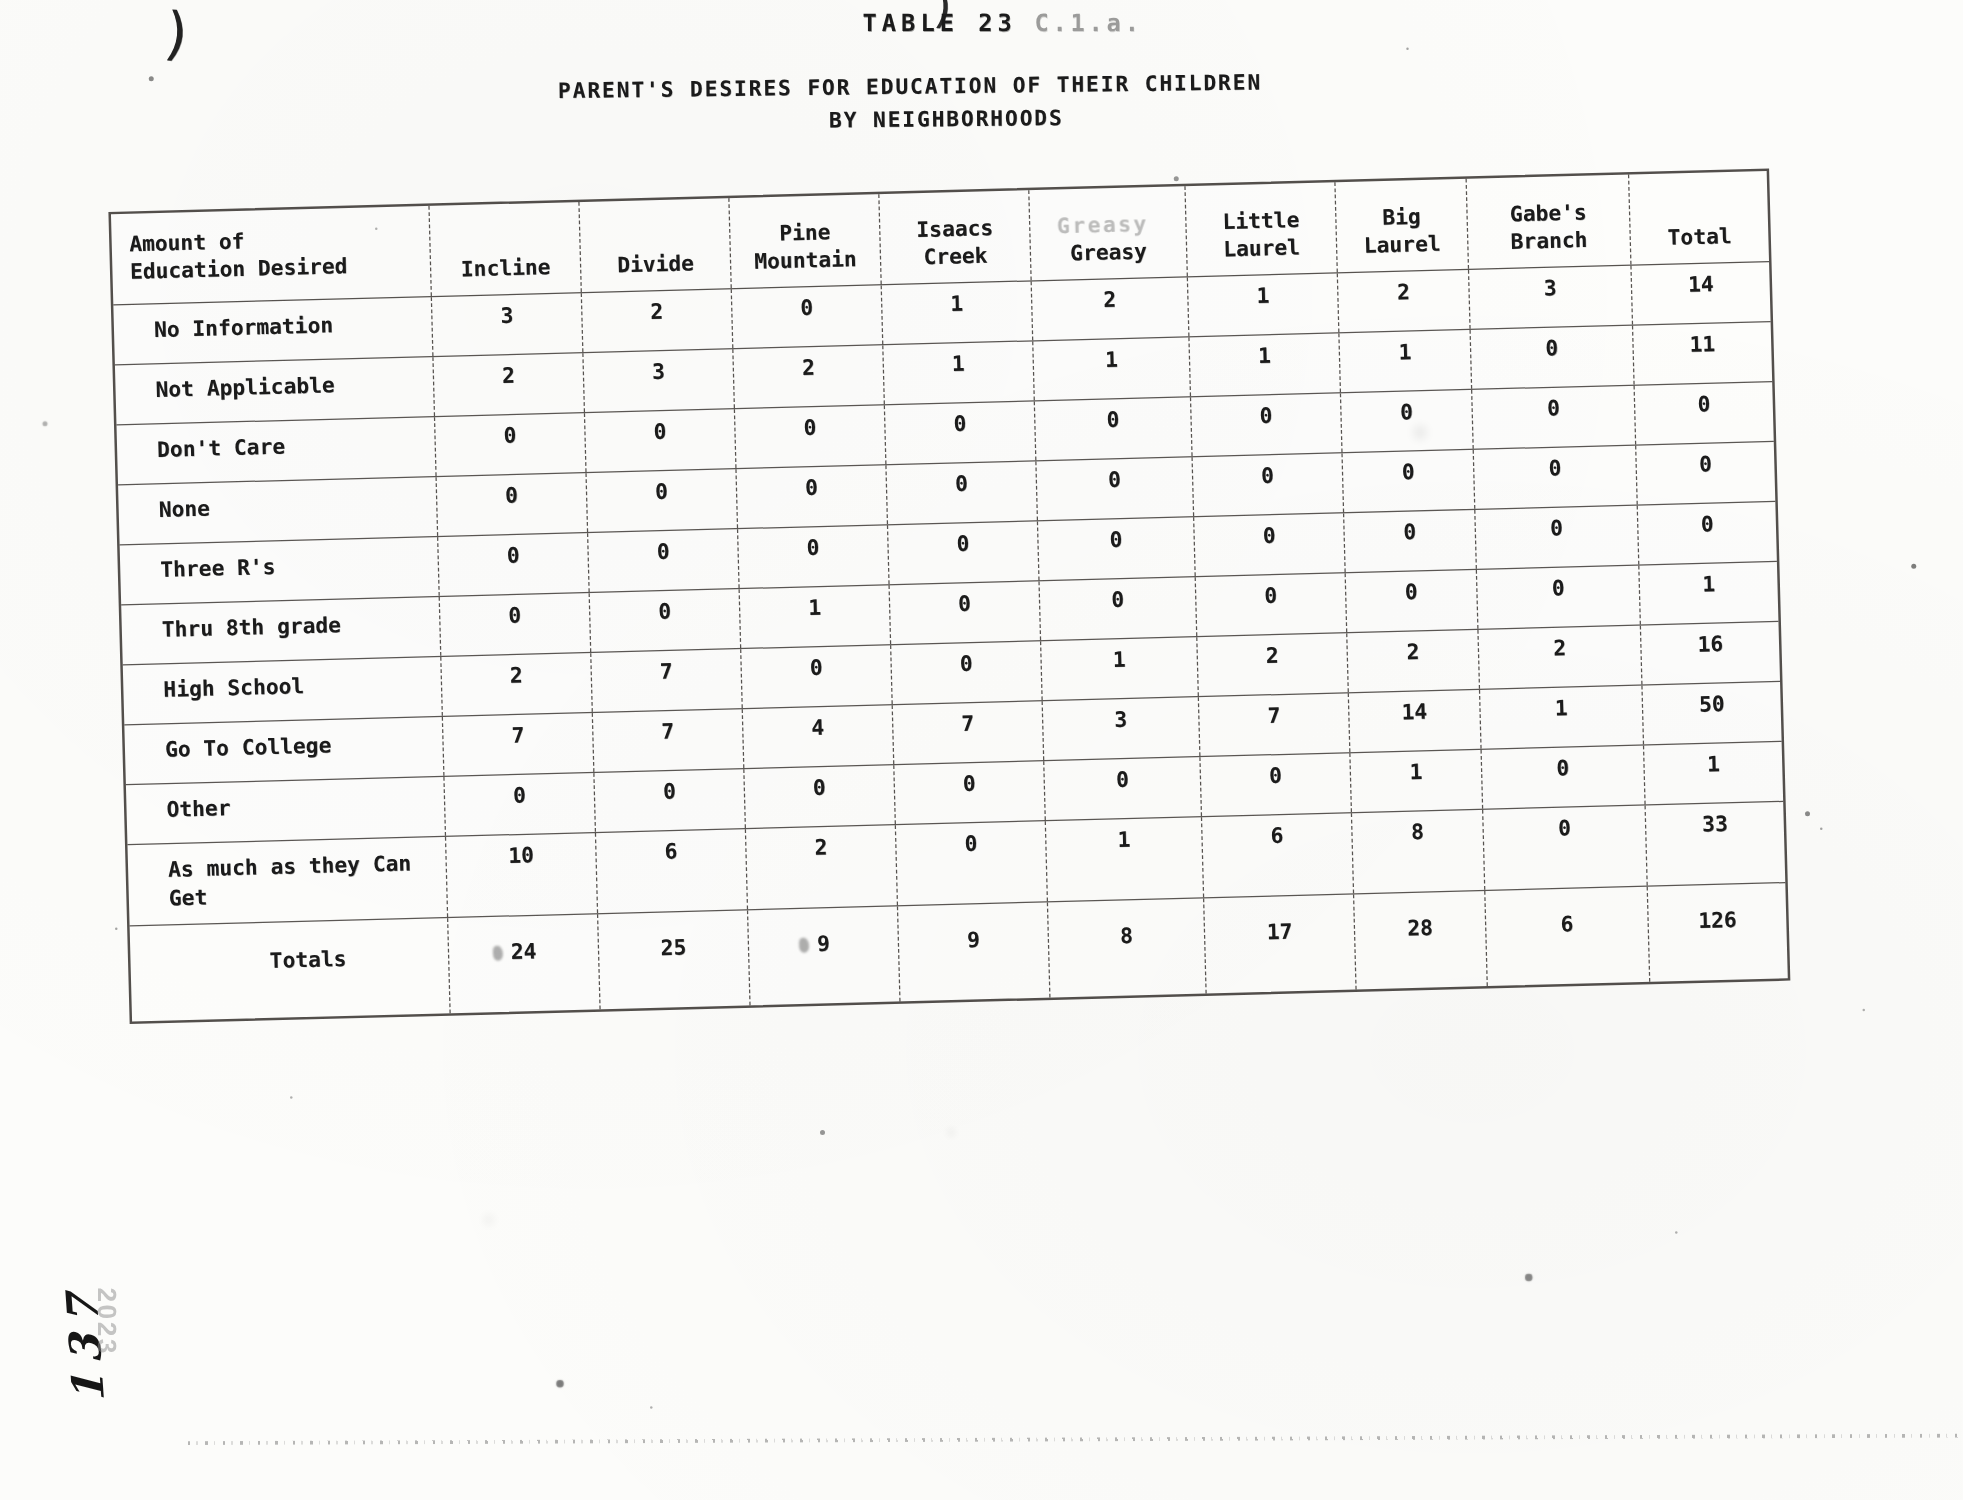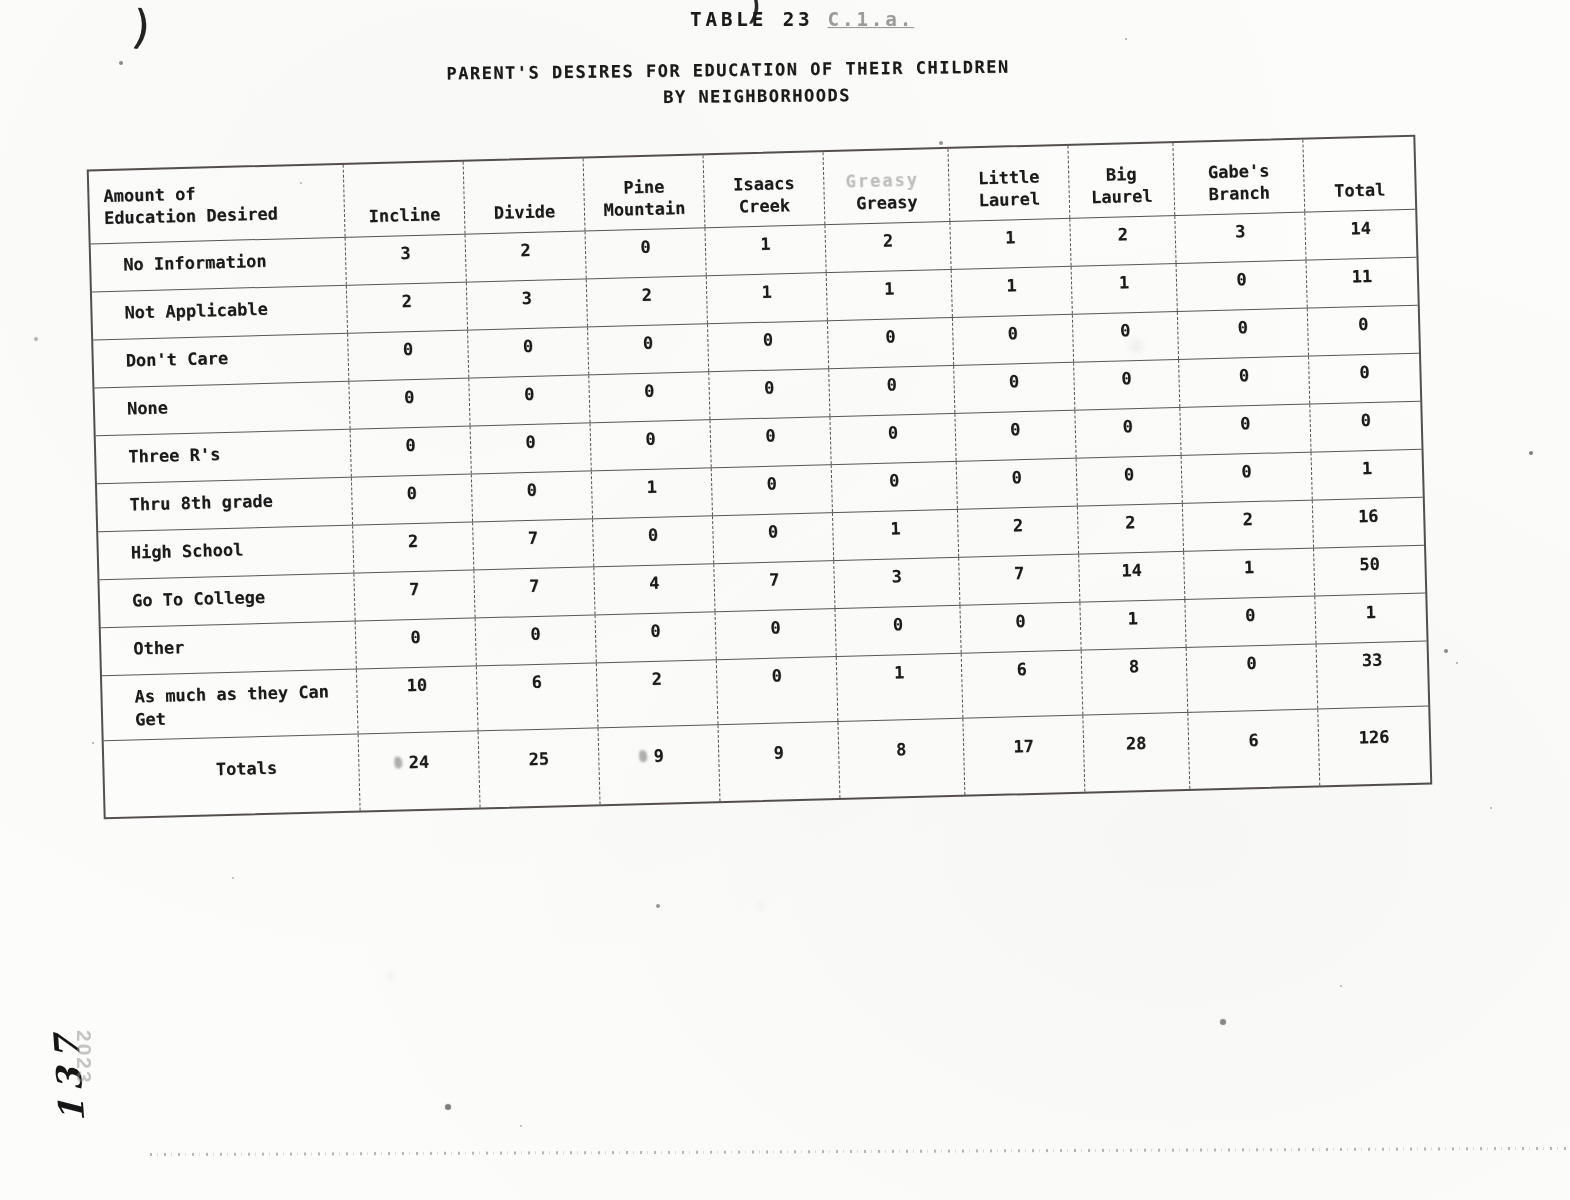--- a/index.html
+++ b/index.html
@@ -33,21 +33,20 @@
     transform: rotate(4deg);
     color: #2a2a2a;
   }
   .table-caption {
     position: absolute; left: 690px; top: 8px;
     font-size: 19px; letter-spacing: 4px;
   }
   .table-caption .suffix {
     opacity: 0.42; margin-left: 14px; letter-spacing: 3px;
     filter: blur(0.3px);
-    text-decoration: underline;
   }
   .subtitle1 {
     position: absolute; top: 60px; left: 0; width: 100%;
     text-align: center;
     transform: translateX(-57px) rotate(-0.7deg);
     font-size: 17px; letter-spacing: 1.5px;
   }
   .subtitle2 {
     position: absolute; top: 86px; left: 0; width: 100%;
     text-align: center;

